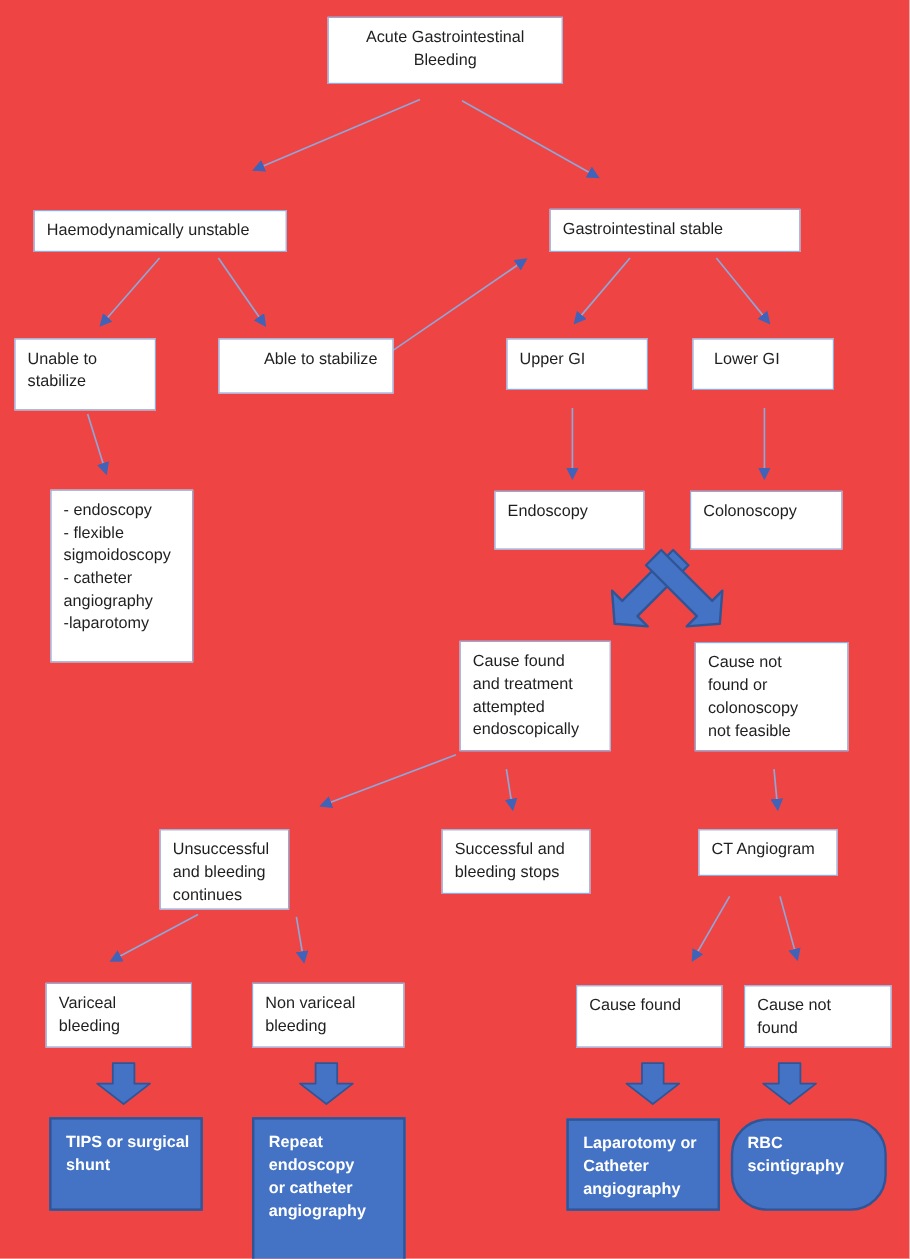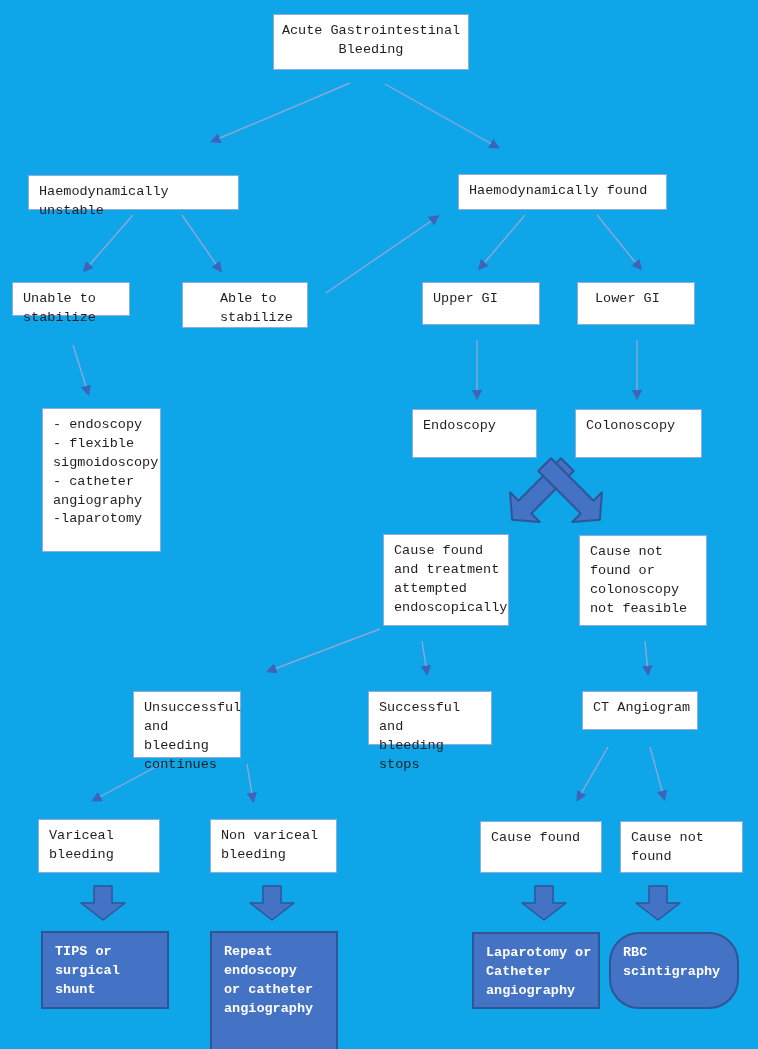--- a/index.html
+++ b/index.html
@@ -1,16 +1,16 @@
 <!DOCTYPE html>
 <html><head>
 <meta charset="utf-8">
 <style>
   html,body { margin:0; padding:0; background:#ffffff; font-family:"Liberation Sans", sans-serif; }
-  .canvas { position:relative; width:758px; height:1049px; background:#0ea5e9; overflow:hidden;font-family:Liberation Mono, monospace; }
+  .canvas { position:relative; width:758px; height:1049px; background:#ef4444; overflow:hidden; }
   .edges  { position:absolute; left:0; top:0; width:758px; height:1049px; pointer-events:none; }
   .node {
     position:absolute; box-sizing:border-box;
     background:#ffffff; border:1.6px solid #8faadc;
     color:#1f1f1f; font-size:13.5px; line-height:1.4;
     padding:7px 5px 4px 10px; white-space:pre-line;
   }
   .node.center { text-align:center; padding-left:5px; }
   .node.filled {
     background:#4472c4; border:2px solid #2f5597;
@@ -58,24 +58,24 @@
       <path d="M-9 0 L9 0 L9 17 L22 17 L0 34 L-22 17 L-9 17 Z" transform="translate(103,886)"></path>
       <path d="M-9 0 L9 0 L9 17 L22 17 L0 34 L-22 17 L-9 17 Z" transform="translate(272,886)"></path>
       <path d="M-9 0 L9 0 L9 17 L22 17 L0 34 L-22 17 L-9 17 Z" transform="translate(544,886)"></path>
       <path d="M-9 0 L9 0 L9 17 L22 17 L0 34 L-22 17 L-9 17 Z" transform="translate(658,886)"></path>
     </g>
   </svg>
 
   <div class="node center" style="left:273px; top:14px;  width:196px; height:56px;">Acute Gastrointestinal
 Bleeding</div>
   <div class="node" style="left:28px;  top:175px; width:211px; height:35px;">Haemodynamically unstable</div>
-  <div class="node" style="left:458px; top:174px; width:209px; height:36px;">Haemodynamically found</div>
-  <div class="node" style="left:12px;  top:282px; width:118px; height:34px;">Unable to
+  <div class="node" style="left:458px; top:174px; width:209px; height:36px;">Gastrointestinal stable</div>
+  <div class="node" style="left:12px;  top:282px; width:118px; height:60px;">Unable to
 stabilize</div>
-  <div class="node" style="left:182px; top:282px; width:126px; height:46px;padding-left:37px;">Able to stabilize</div>
+  <div class="node" style="left:182px; top:282px; width:146px; height:46px;padding-left:37px;">Able to stabilize</div>
   <div class="node" style="left:422px; top:282px; width:118px; height:43px;">Upper GI</div>
   <div class="node" style="left:577px; top:282px; width:118px; height:43px;padding-left:17px;">Lower GI</div>
   <div class="node" style="left:28px;  top:408px; width:119px; height:144px;margin-left:14px;">- endoscopy
 - flexible
 sigmoidoscopy
 - catheter
 angiography
 -laparotomy</div>
   <div class="node" style="left:412px; top:409px; width:125px; height:49px;">Endoscopy</div>
   <div class="node" style="left:575px; top:409px; width:127px; height:49px;">Colonoscopy</div>

